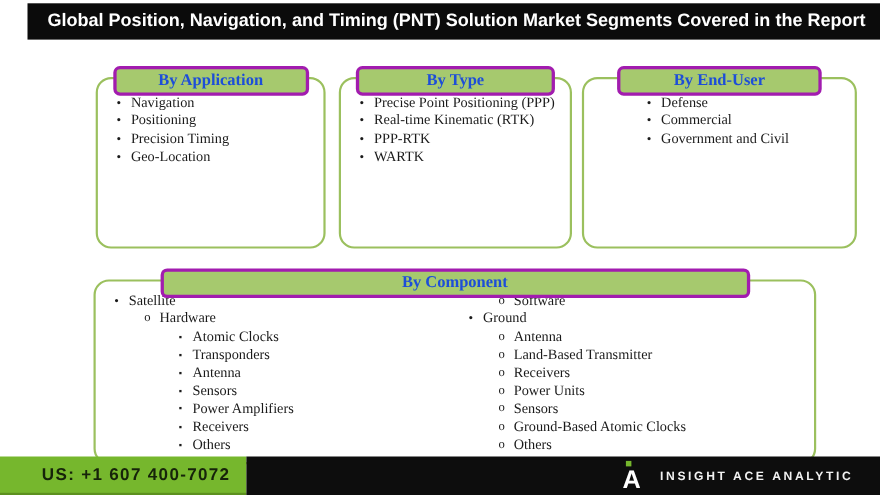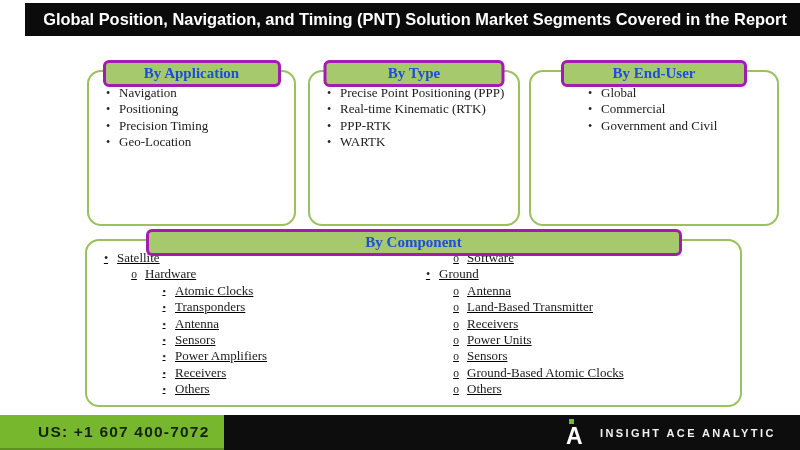--- a/index.html
+++ b/index.html
@@ -30,21 +30,21 @@
   .bullet{flex:0 0 22px;text-align:center;}
   .b1{font-size:12px;}
   .b2{font-size:11.5px;line-height:16.4px;}
   .b3{font-size:8.5px;line-height:16.4px;}
   .txt{flex:1;}
   .lvl1{padding-left:8px;}
   .lvl2{padding-left:36px;}
   .lvl3{padding-left:66px;}
 
   
-  .box-comp{left:85px;top:239px;width:653px;height:164px;text-decoration:underline;}
+  .box-comp{left:85px;top:254px;width:653px;height:164px;}
   .box-comp .seg-header{width:530px;}
   .comp-cols{display:flex;padding-top:9px;}
   .comp-col-left{flex:0 0 322px;}
   .comp-col-right{flex:1;}
   .comp-cols ul.seg-list{padding-top:0;}
 
   
   .footer{position:absolute;left:0;bottom:0;width:800px;height:35px;}
   .footer-green{position:absolute;left:0;top:0;width:224px;height:35px;background:#76b72d;
                 border-bottom:2px solid #5c901f;box-sizing:border-box;
@@ -111,21 +111,21 @@
           <span class="txt">WARTK</span>
         </li>
       </ul>
   </div>
 
   <div class="seg-box box-user">
     <div class="seg-header">By End-User</div>
     <ul class="seg-list">
         <li class="lvl1">
           <span class="bullet b1">•</span>
-          <span class="txt">Global</span>
+          <span class="txt">Defense</span>
         </li>
         <li class="lvl1">
           <span class="bullet b1">•</span>
           <span class="txt">Commercial</span>
         </li>
         <li class="lvl1">
           <span class="bullet b1">•</span>
           <span class="txt">Government and Civil</span>
         </li>
       </ul>

